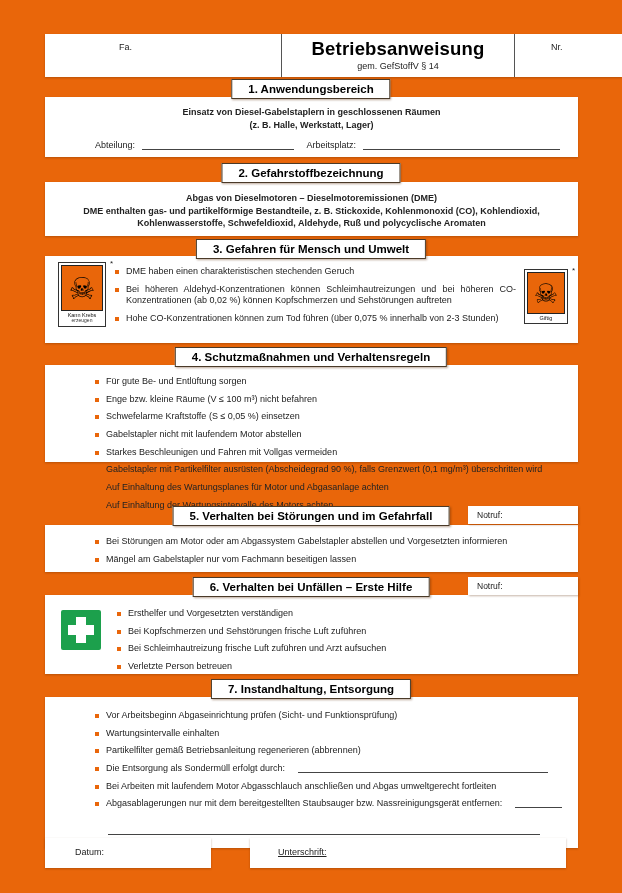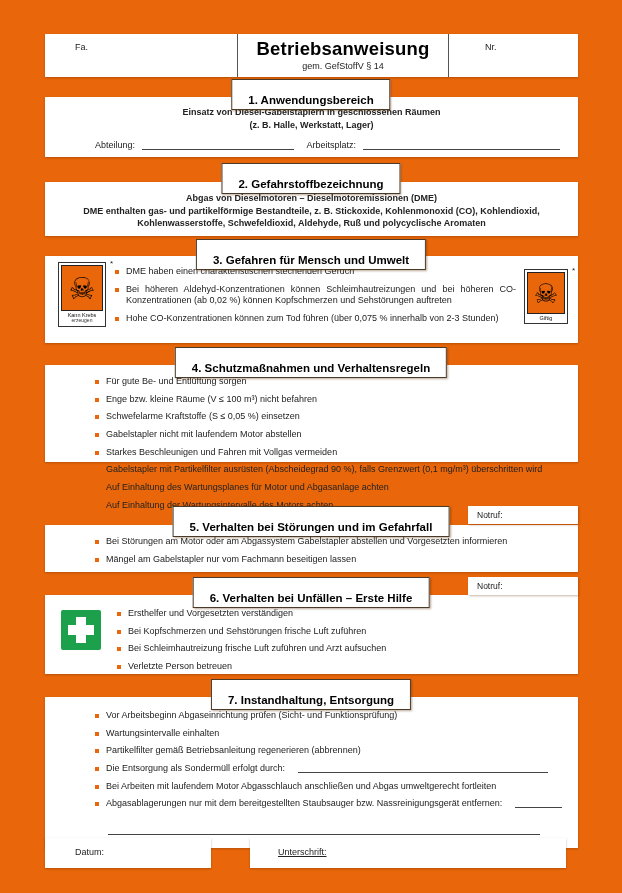--- a/index.html
+++ b/index.html
@@ -14,38 +14,38 @@
   }
   .box{
     position:absolute;left:45px;width:533px;background:#ffffff;
     box-shadow:0 1px 2px rgba(90,40,0,.35);
     color:#222;
   }
   .bar{
     position:absolute;left:50%;transform:translateX(-50%);
     background:#fff;border:1px solid #4a3a28;
     font-weight:700;font-size:11.5px;color:#000;
-    padding:14px 16px 3px;white-space:nowrap;
+    padding:3px 16px 3px;white-space:nowrap;
     box-shadow:1px 1px 2px rgba(90,40,0,.4);
     z-index:2;
   }
   .notruf{
     position:absolute;left:468px;width:110px;height:18px;
     background:#fff;font-size:8.5px;color:#222;
     padding:4px 0 0 9px;box-sizing:border-box;
     box-shadow:1px 1px 2px rgba(90,40,0,.35);z-index:2;
   }
   
-  .header{top:34px;height:43px;display:flex;}
+  .header{top:34px;height:43px;display:flex;padding-left:44px;}
   .h-cell{box-sizing:border-box;font-size:9px;color:#222;}
   .h-fa{width:193px;border-right:1.5px solid #555;padding:8px 0 0 30px;}
   .h-title{flex:1;text-align:center;padding-top:4px;}
   .h-title .t1{font-size:18.5px;font-weight:700;color:#000;letter-spacing:.2px;}
   .h-title .t2{font-size:9px;margin-top:1px;}
-  .h-nr{width:130px;border-left:1.5px solid #555;padding:8px 0 0 36px;}
+  .h-nr{width:108px;border-left:1.5px solid #555;padding:8px 0 0 36px;}
   
   .cline{text-align:center;font-size:9px;line-height:12.5px;color:#222;font-weight:bold;}
   ul.blist{list-style:none;margin:0;padding:0;}
   ul.blist li{display:flex;gap:7px;font-size:9px;line-height:1.3;margin-bottom:6px;color:#222;}
   ul.blist .dot{flex:0 0 auto;width:4px;height:4px;background:#E9660A;margin-top:4px;}
   ul.blist .txt{flex:1;}
   
   .s1-row{display:flex;align-items:flex-end;gap:7px;margin:8px 18px 0 50px;font-size:9px;}
   .uline{border-bottom:1px solid #444;height:10px;}
   .f1{flex:1;} .f13{flex:1.3;}

